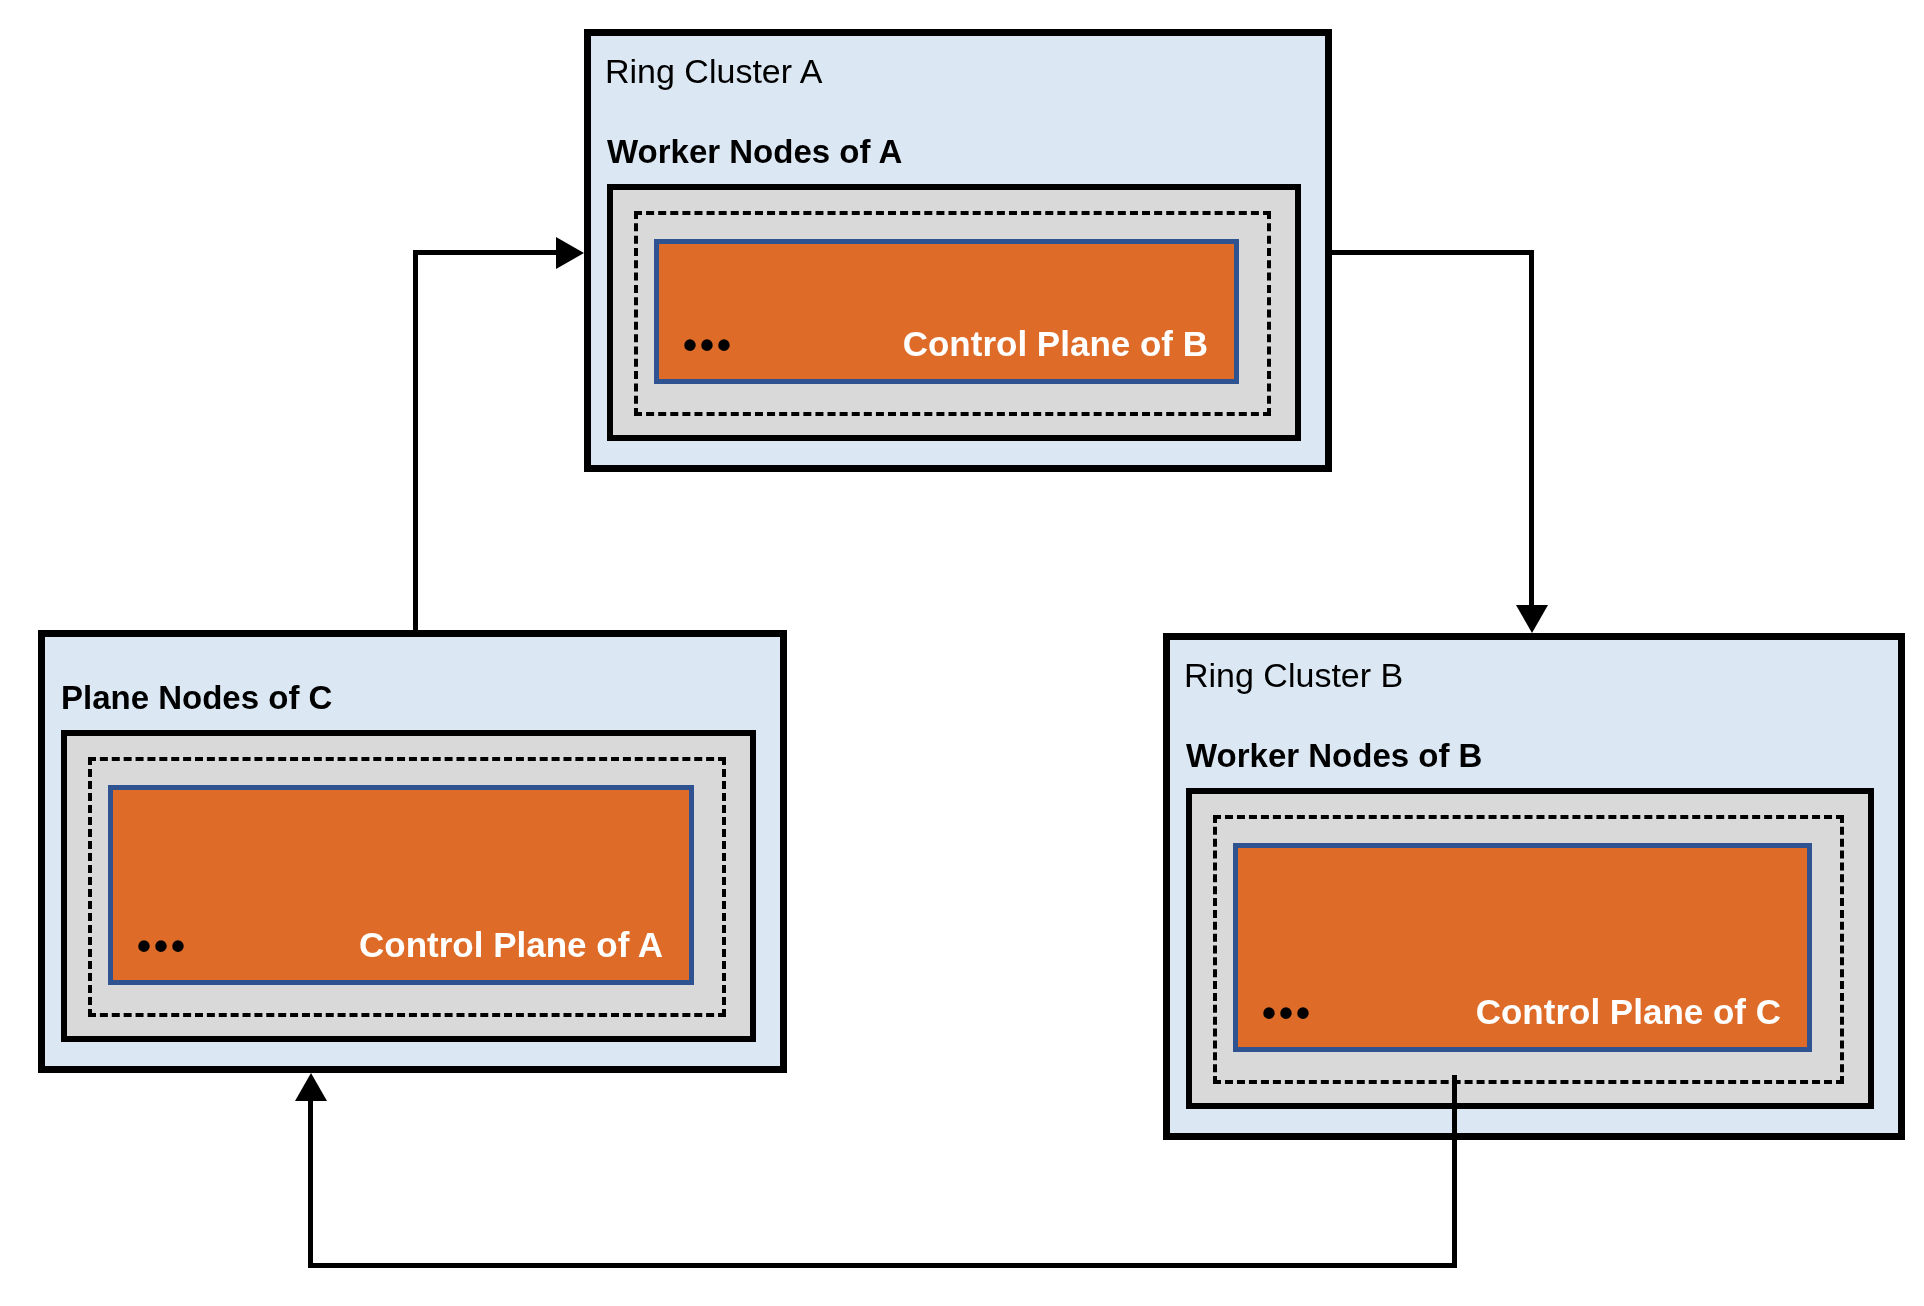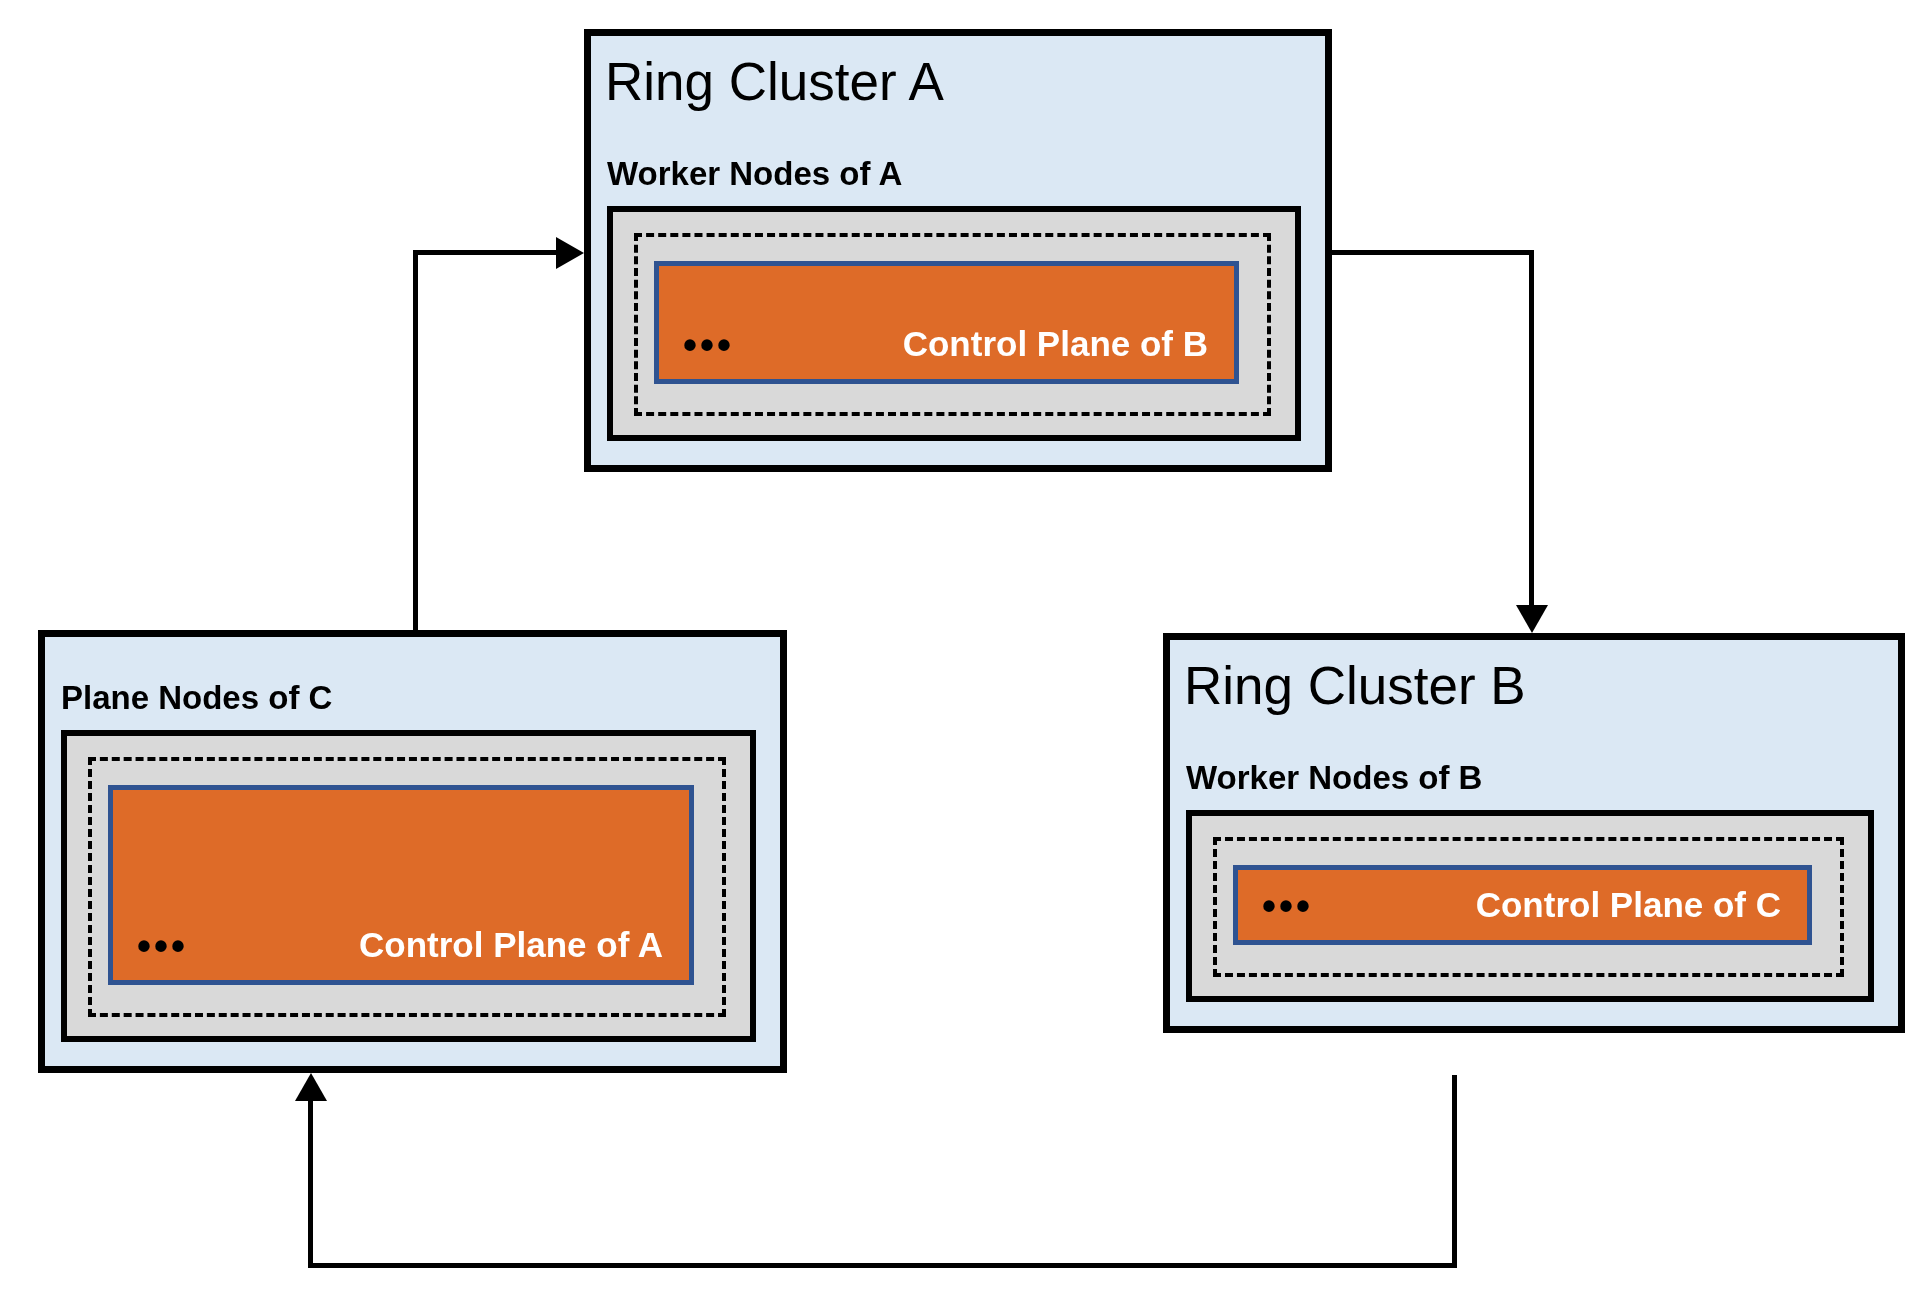--- a/index.html
+++ b/index.html
@@ -16,29 +16,29 @@
   
   .cluster {
     position: absolute;
     box-sizing: border-box;
     background: var(--cluster-bg, #DBE8F4);
     border: 7px solid var(--line, #000);
     display: flex;
     flex-direction: column;
   }
   .cluster-a { left: 584px; top: 29px;  width: 748px; height: 443px; }
-  .cluster-b { left: 1163px; top: 633px; width: 742px; height: 400px; }
+  .cluster-b { left: 1163px; top: 633px; width: 742px; height: 507px; }
   .cluster-c { left: 38px;  top: 630px; width: 749px; height: 443px; }
 
   .title-row {
     display: flex;
     justify-content: space-between;
     align-items: flex-start;
     margin: 16px 14px 0 14px;
-    font-size: 53px;
+    font-size: 34px;
     line-height: 1.15;
     white-space: nowrap;
   }
   .worker-label {
     margin: 44px 0 0 16px;
     font-size: 33px;
     font-weight: bold;
     line-height: 1;
   }
   .worker-box {

